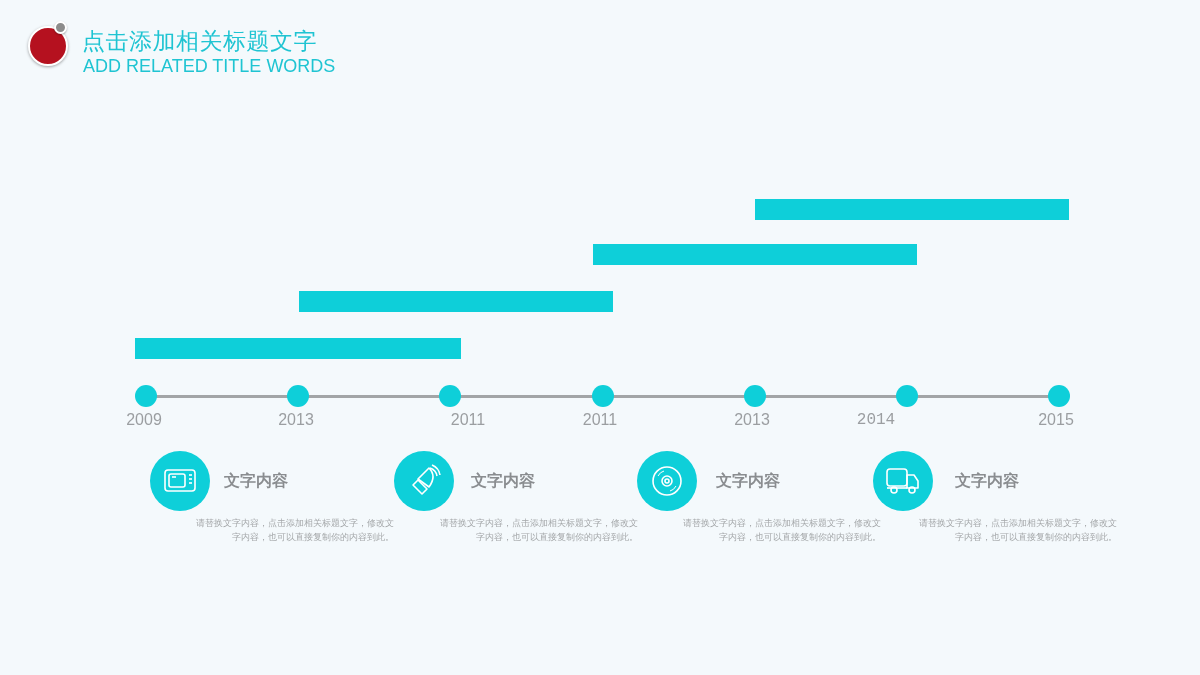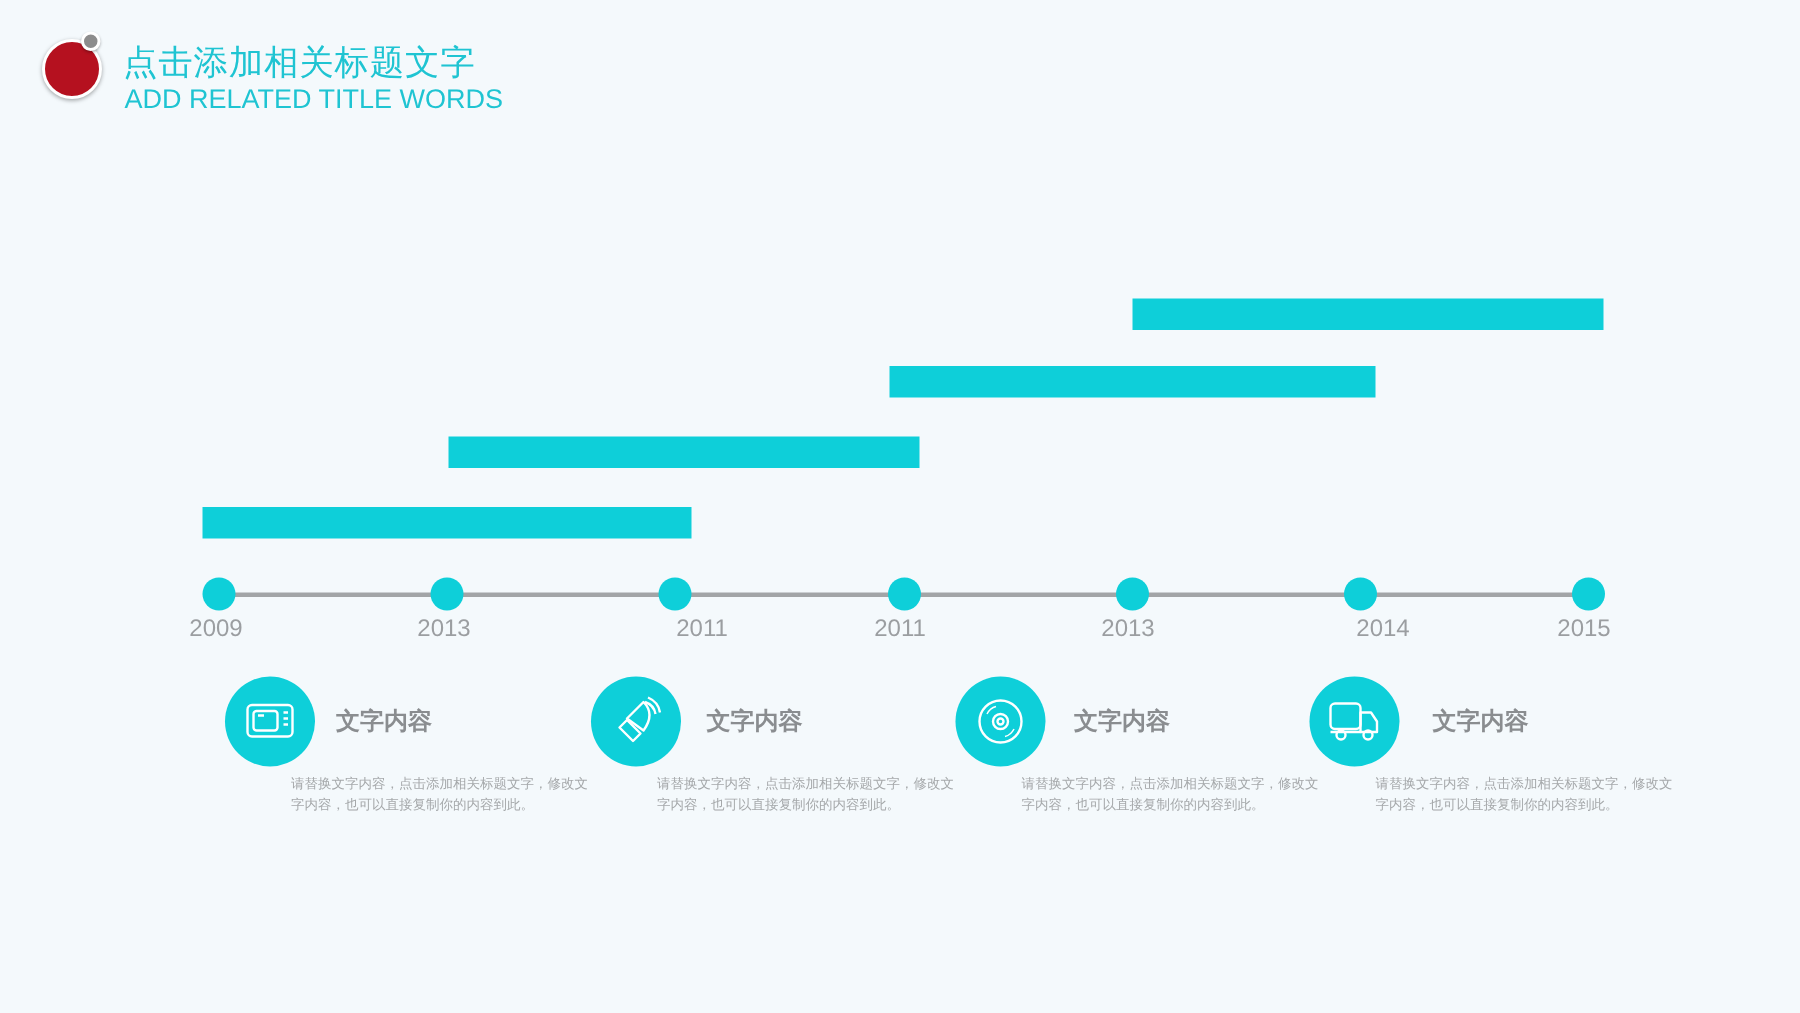--- a/index.html
+++ b/index.html
@@ -13,21 +13,21 @@
   .title { position:absolute; left:82px; top:26px; font-size:23px; color:#1fc4d2; letter-spacing:0.5px; white-space:nowrap; }
   .subtitle { position:absolute; left:83px; top:56px; font-family:"Liberation Sans",sans-serif; font-size:18px; color:#1fc4d2; white-space:nowrap; }
 
   .bar { position:absolute; height:21px; background:#0ecfd9; }
 
   .axis-line { position:absolute; left:146px; top:395px; width:913px; height:3px; background:#a2a5a7; }
   .dot { position:absolute; width:22px; height:22px; border-radius:50%; background:#0ecfd9; top:385px; margin-left:-11px; }
   .year { position:absolute; top:411px; width:60px; margin-left:-30px; text-align:center;
           font-family:"Liberation Sans",sans-serif; font-size:16px; color:#9b9ea1; }
 
-  .card { position:absolute; top:451px; width:200px; height:120px; }
+  .card { position:absolute; top:451px; width:200px; height:120px;text-align:right; }
   .icon-circle { position:absolute; left:0; top:0; width:60px; height:60px; border-radius:50%; background:#0ecfd9;
                  display:flex; align-items:center; justify-content:center; }
   .card-title { position:absolute; left:74px; top:20px; font-size:16px; font-weight:bold; color:#8a8d90; white-space:nowrap; }
   .card-desc { position:absolute; left:0; top:65px; width:200px; font-size:9px; line-height:14px; color:#a5a8aa;margin-left:44px; }
 </style>
 </head>
 <body>
 
 <div class="logo"></div>
 <div class="logo-dot"></div>
@@ -47,21 +47,21 @@
 <div class="dot" style="left:603px;"></div>
 <div class="dot" style="left:755px;"></div>
 <div class="dot" style="left:907px;"></div>
 <div class="dot" style="left:1059px;"></div>
 
 <div class="year" style="left:144px;">2009</div>
 <div class="year" style="left:296px;">2013</div>
 <div class="year" style="left:468px;">2011</div>
 <div class="year" style="left:600px;">2011</div>
 <div class="year" style="left:752px;">2013</div>
-<div class="year" style="left:922px;">2014</div>
+<div class="year" style="left:876px;font-family:Liberation Mono, monospace;">2014</div>
 <div class="year" style="left:1056px;">2015</div>
 
 <div class="card" style="left:150px;">
   <div class="icon-circle">
     <svg width="34" height="30" viewBox="0 0 34 30" fill="none" stroke="#fff" stroke-width="1.6">
       <rect x="2" y="4" width="30" height="21" rx="3"></rect>
       <rect x="6" y="8" width="16" height="13" rx="2"></rect>
       <line x1="26" y1="9" x2="29" y2="9"></line>
       <line x1="26" y1="13" x2="29" y2="13"></line>
       <line x1="26" y1="17" x2="29" y2="17"></line>

